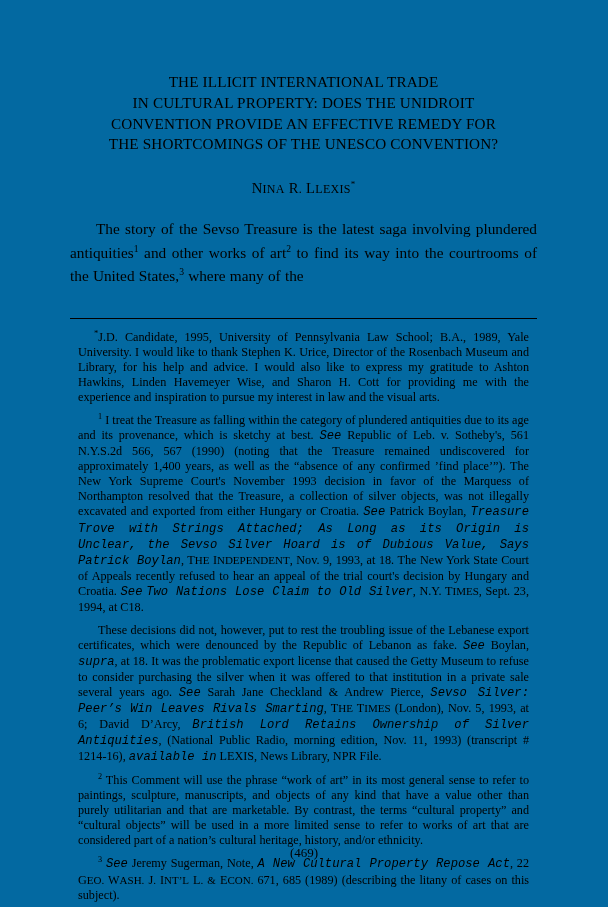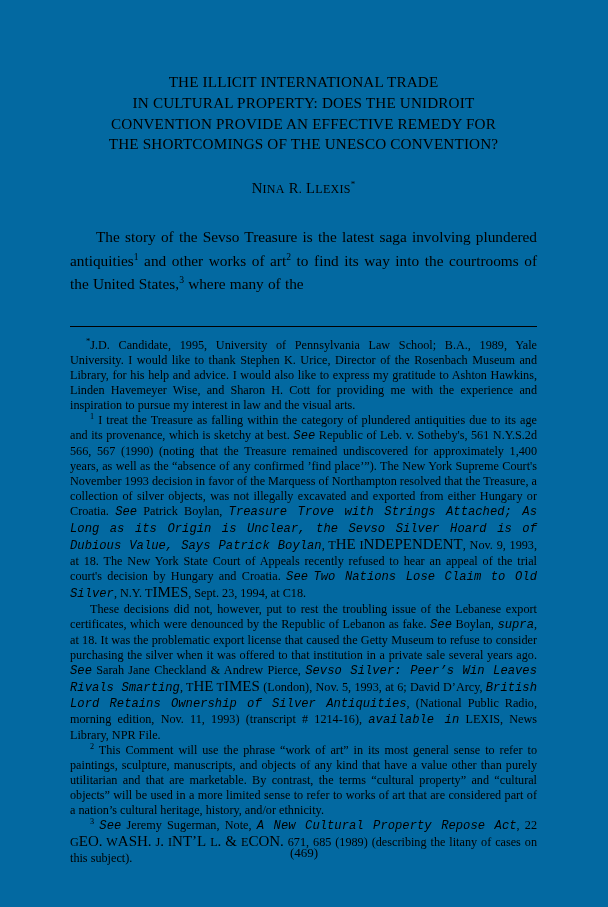--- a/index.html
+++ b/index.html
@@ -59,21 +59,21 @@
     font-size: 12px;
   }
   .fn-star {
     font-size: 9px;
     vertical-align: super;
     line-height: 0;
   }
 
   
   .body-para {
-    margin-top: 27px;
+    margin-top: 19px;
     font-size: 15.3px;
     line-height: 23.6px;
     text-align: justify;
     text-indent: 26px;
     word-spacing: 0.4px;
   }
   .body-para sup {
     font-size: 9.6px;
     vertical-align: super;
     line-height: 0;
@@ -90,21 +90,21 @@
 
   
   .footnotes {
     margin-top: 11px;
     font-size: 12.2px;
     line-height: 15.05px;
     text-align: justify;
   }
   .fn {
     text-indent: 20px;
-    margin: 0;
+    margin: 8px;
   }
   .fn.fn-star-note {
     text-indent: 16px;
   }
   .fn sup {
     font-size: 8.2px;
     vertical-align: super;
     line-height: 0;
   }
   .fn .star-marker {
@@ -112,21 +112,21 @@
     vertical-align: super;
     line-height: 0;
   }
   i, .it { font-style: italic; font-family: Liberation Mono, monospace; }
 
   
   .sc {
     font-variant: normal;
   }
   .sc .c1 { font-size: 12.2px; }
-  .sc .cr { font-size: 15px; }
+  .sc .cr { font-size: 11px; }
 
   
   .page-number {
     position: absolute;
     left: 0;
     top: 845px;
     width: 608px;
     text-align: center;
     font-size: 13px;
   }

